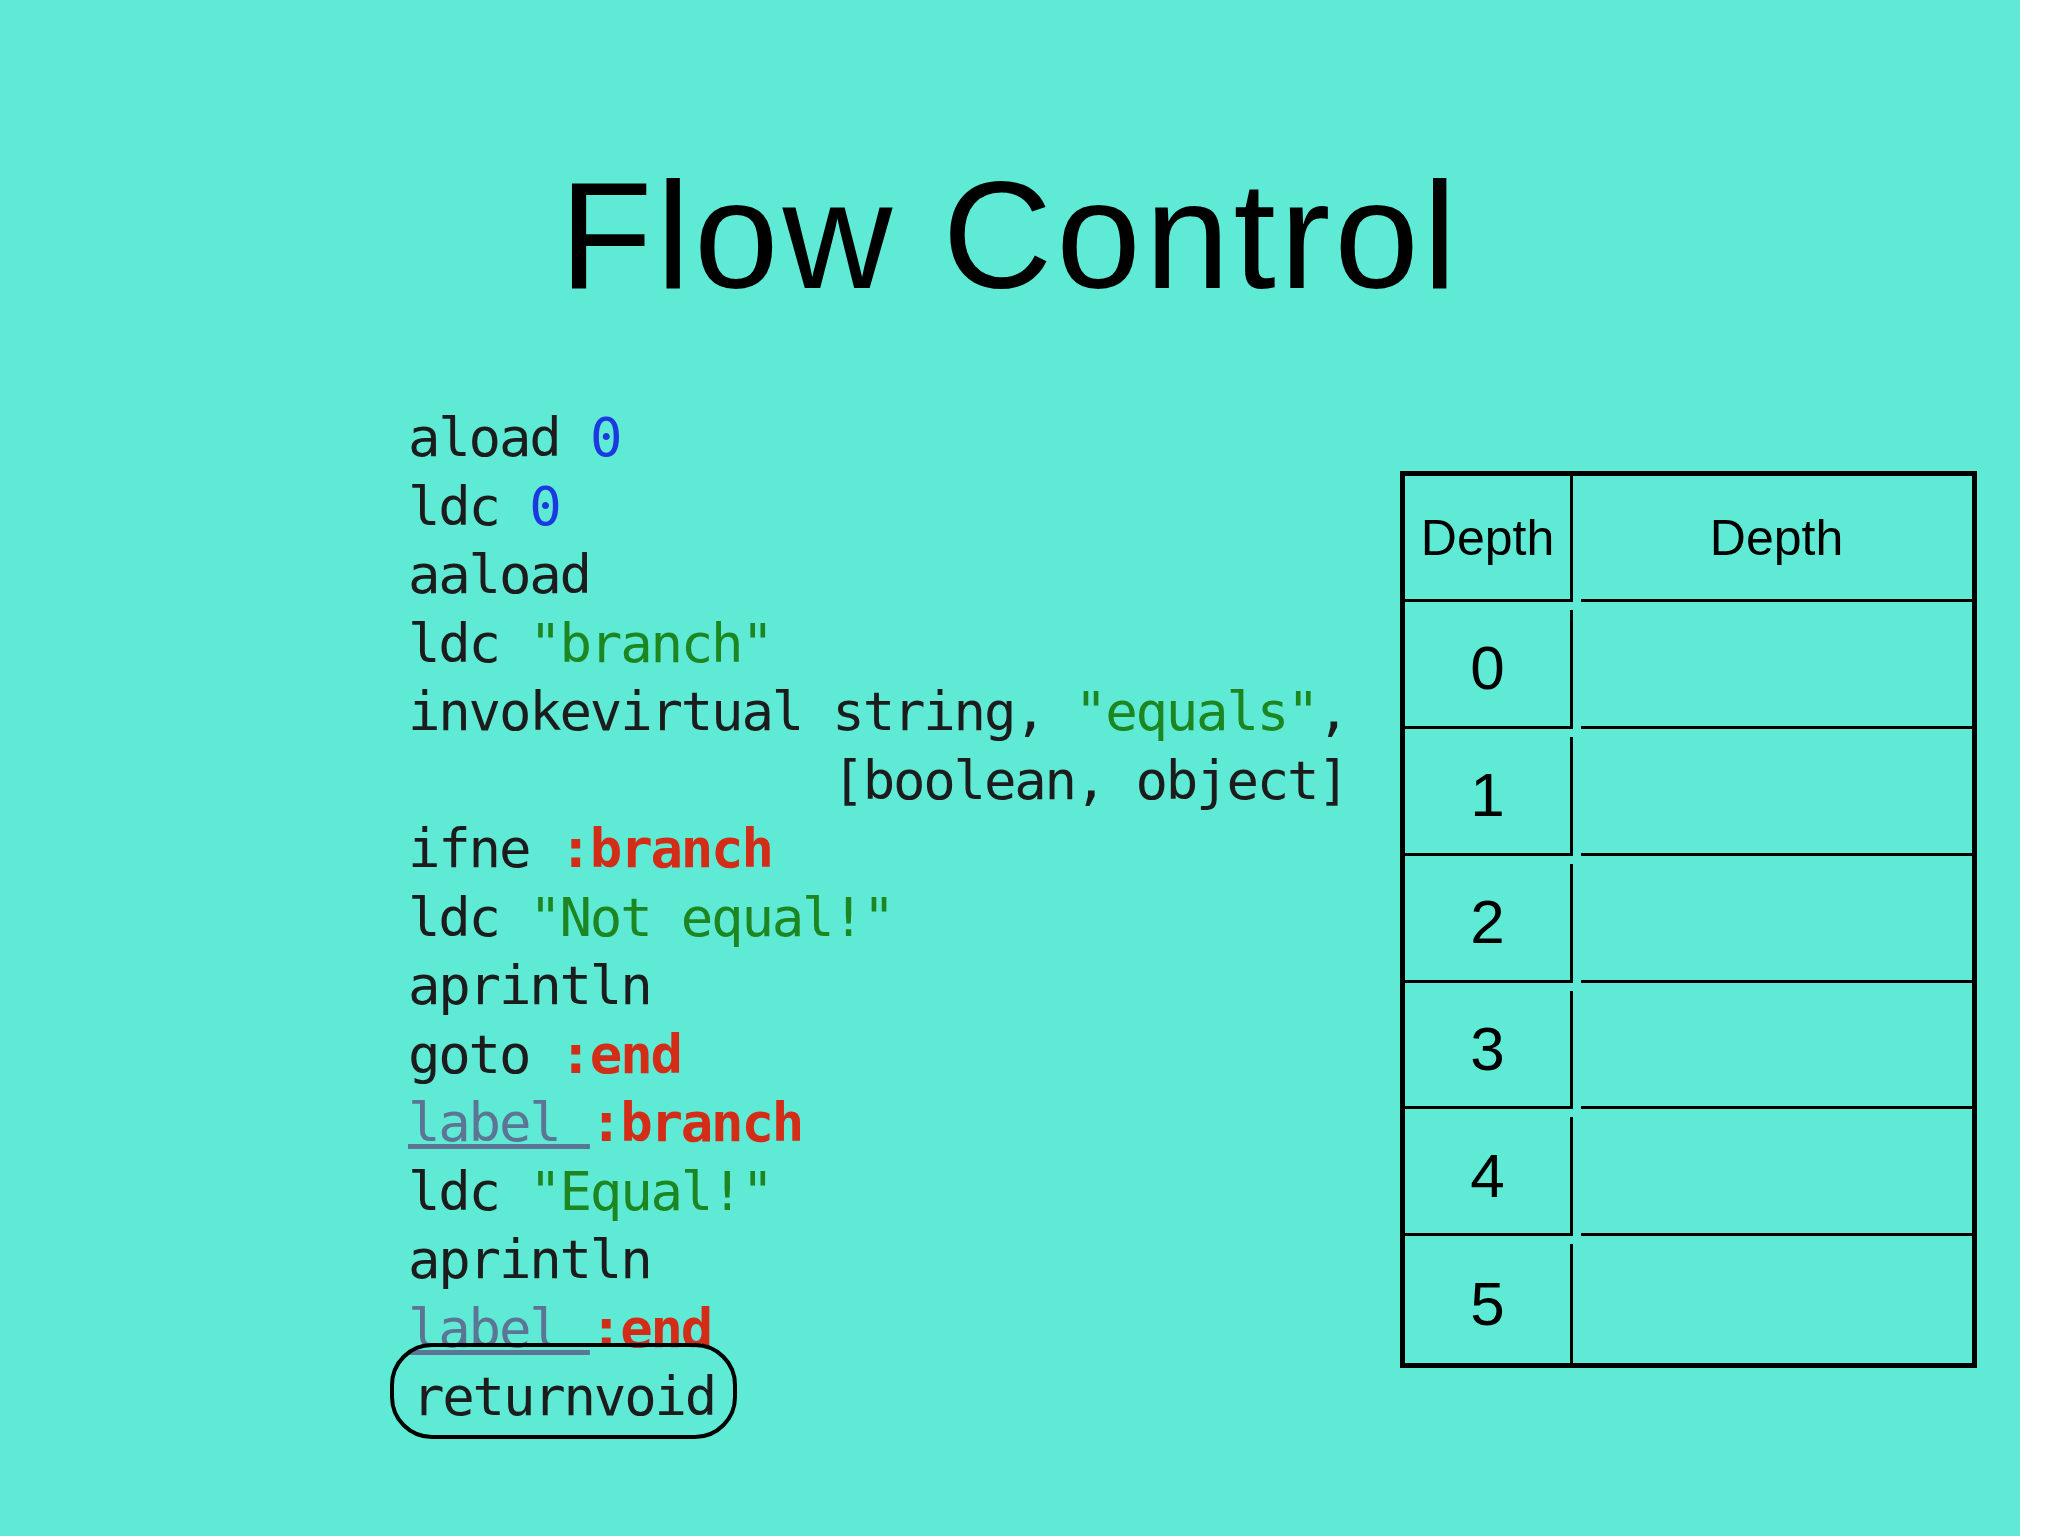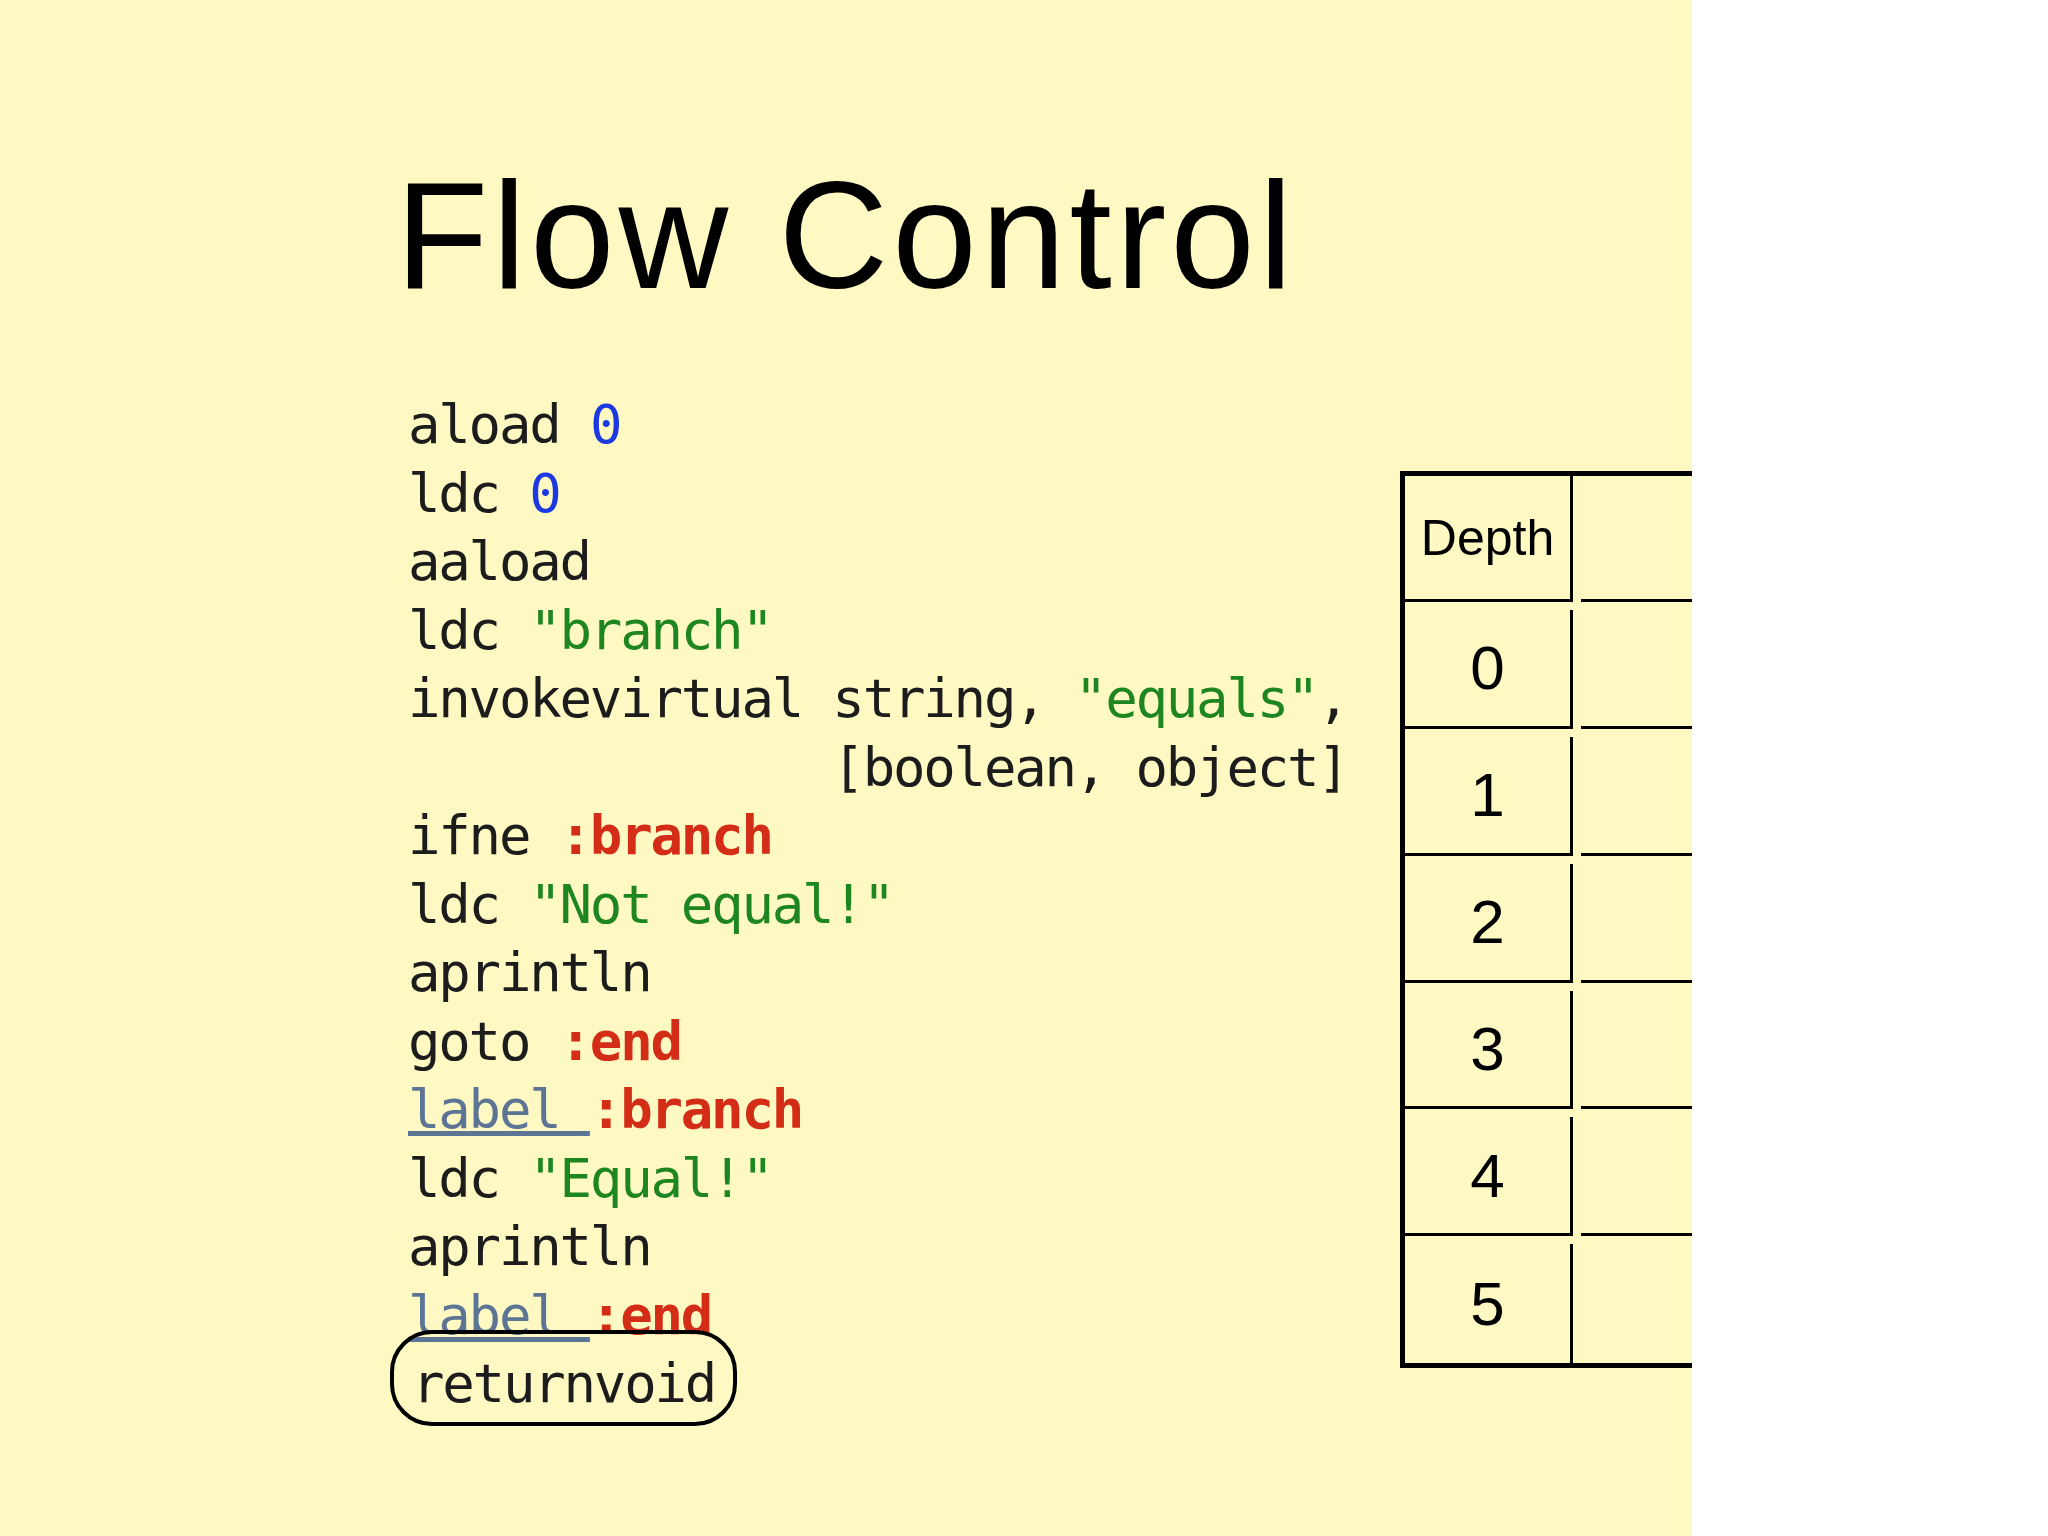--- a/index.html
+++ b/index.html
@@ -2,23 +2,23 @@
 <html style="--code_black: #1c1c1c; --number_blue: #1c38e0; --string_green: #1e8620; --label_red: #d32d18; --keyword_slate: #5d7595; --border_black: #000000;"><head>
 <meta charset="utf-8">
 <style>
   html, body {
     margin: 0;
     padding: 0;
     background: #ffffff;
   }
   .slide {
     position: relative;
-    width: 1692px;
+    width: 2020px;
     height: 1536px;
-    background: #fef9c3;
+    background: #5eead4;
     overflow: hidden;
     font-family: "Liberation Sans", sans-serif;
   }
 
   
   .title {
     position: absolute;
     top: 159px;
     left: 0;
     width: 100%;
@@ -28,21 +28,21 @@
     line-height: 152px;
     font-weight: 400;
     letter-spacing: 4px;
     color: #000000;
   }
 
   
   .code {
     position: absolute;
     left: 408px;
-    top: 391px;
+    top: 404px;
     font-family: "DejaVu Sans Mono", monospace;
     font-size: 54px;
     line-height: 68.5px;
     letter-spacing: -2.2px;
     white-space: pre;
     color: var(--code_black, #1c1c1c);
   }
   .code .line { height: 68.5px; }
   .seg-k   { color: var(--code_black, #1c1c1c); }
   .seg-num { color: var(--number_blue, #1c38e0); }

